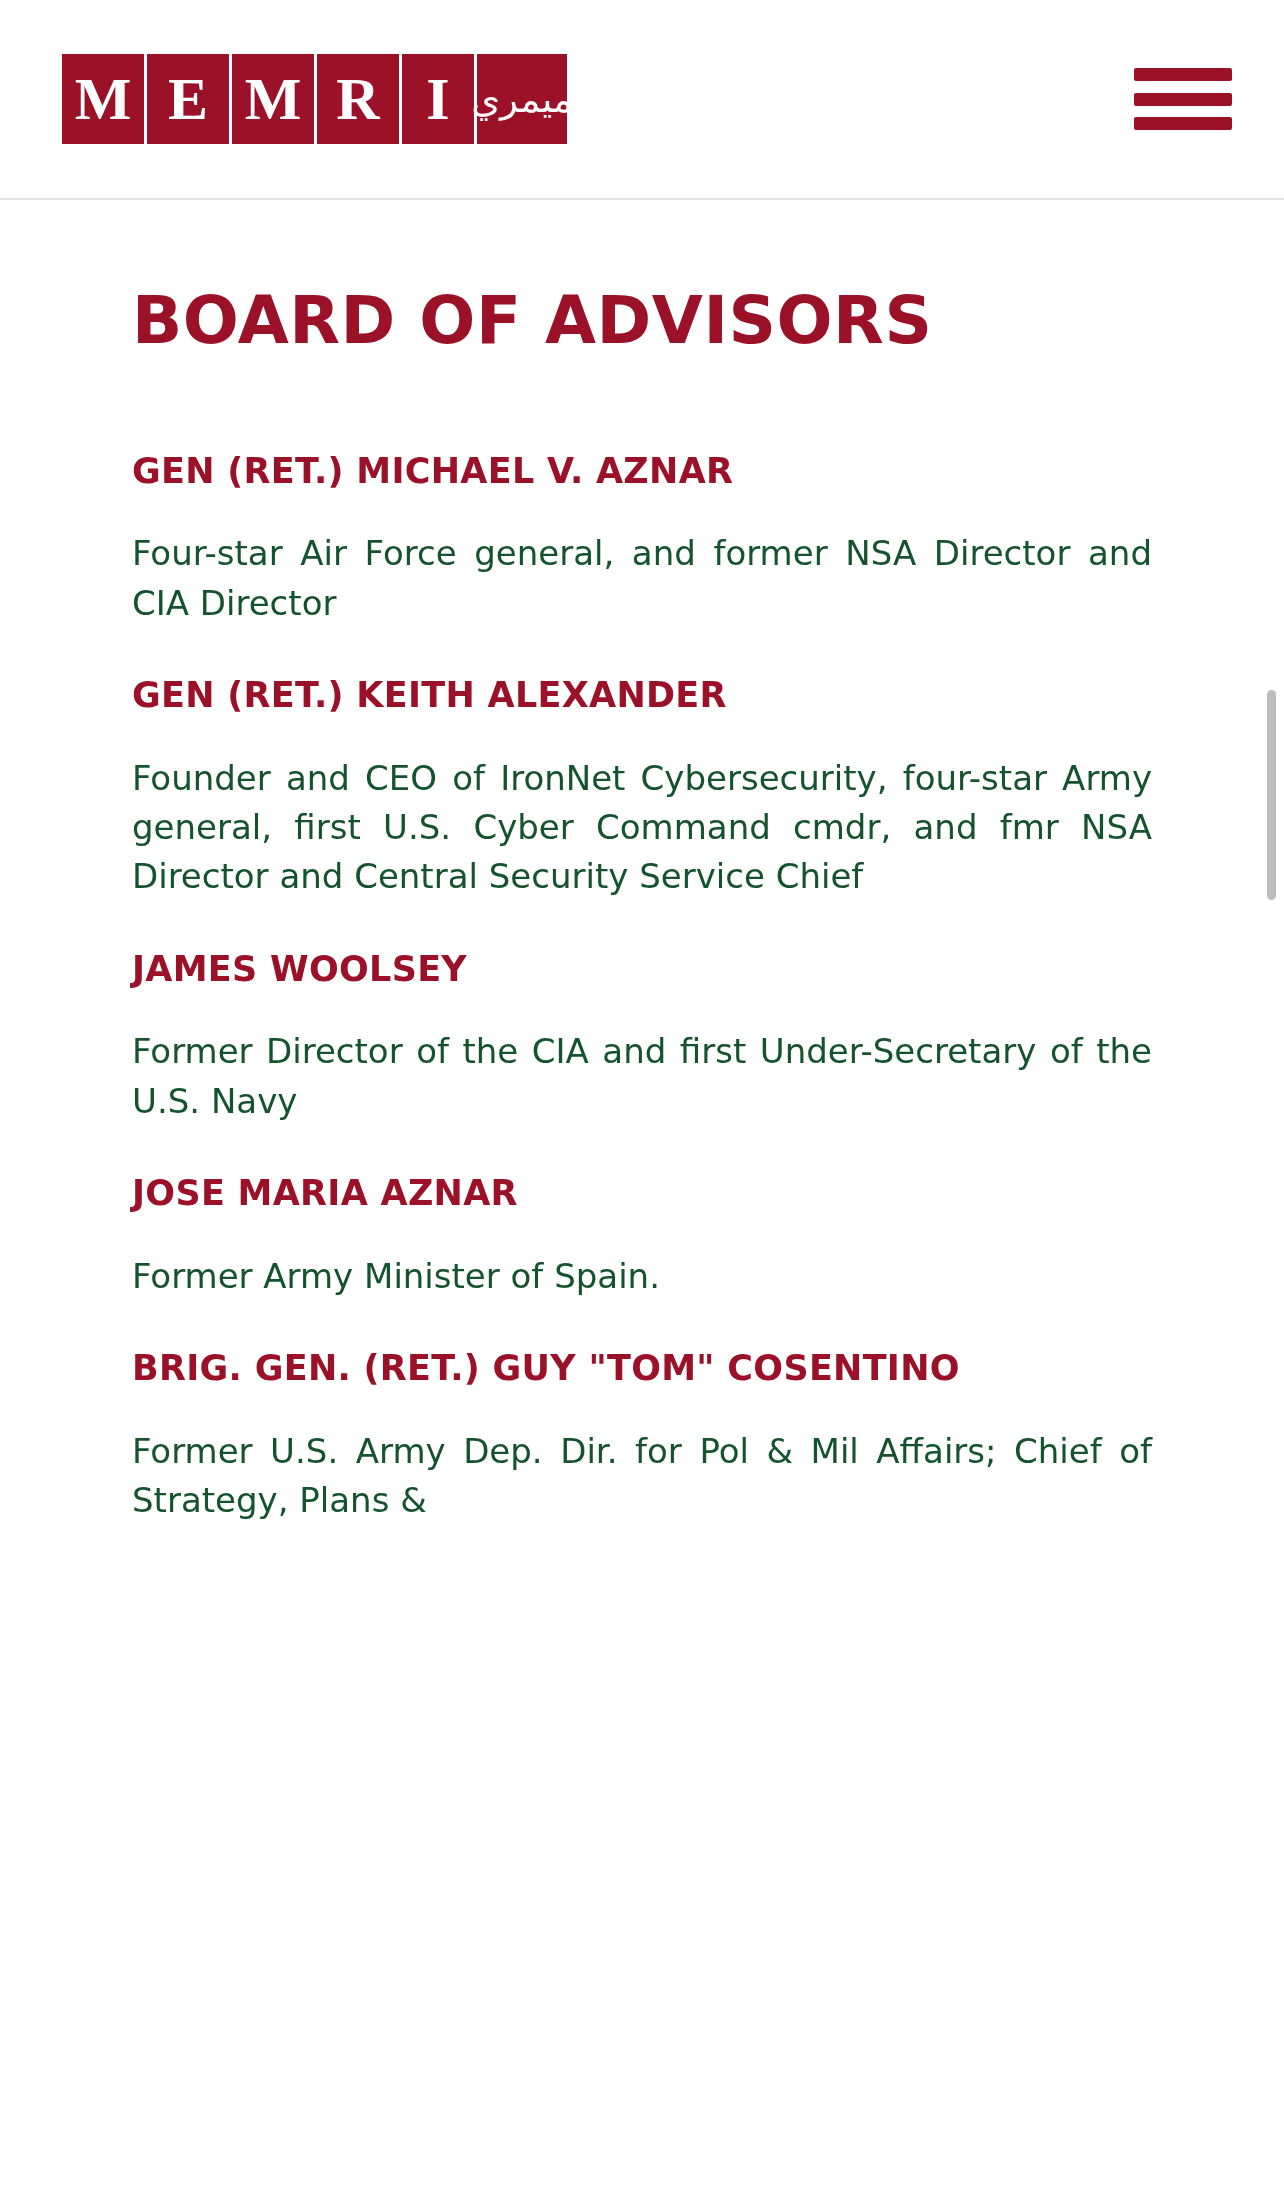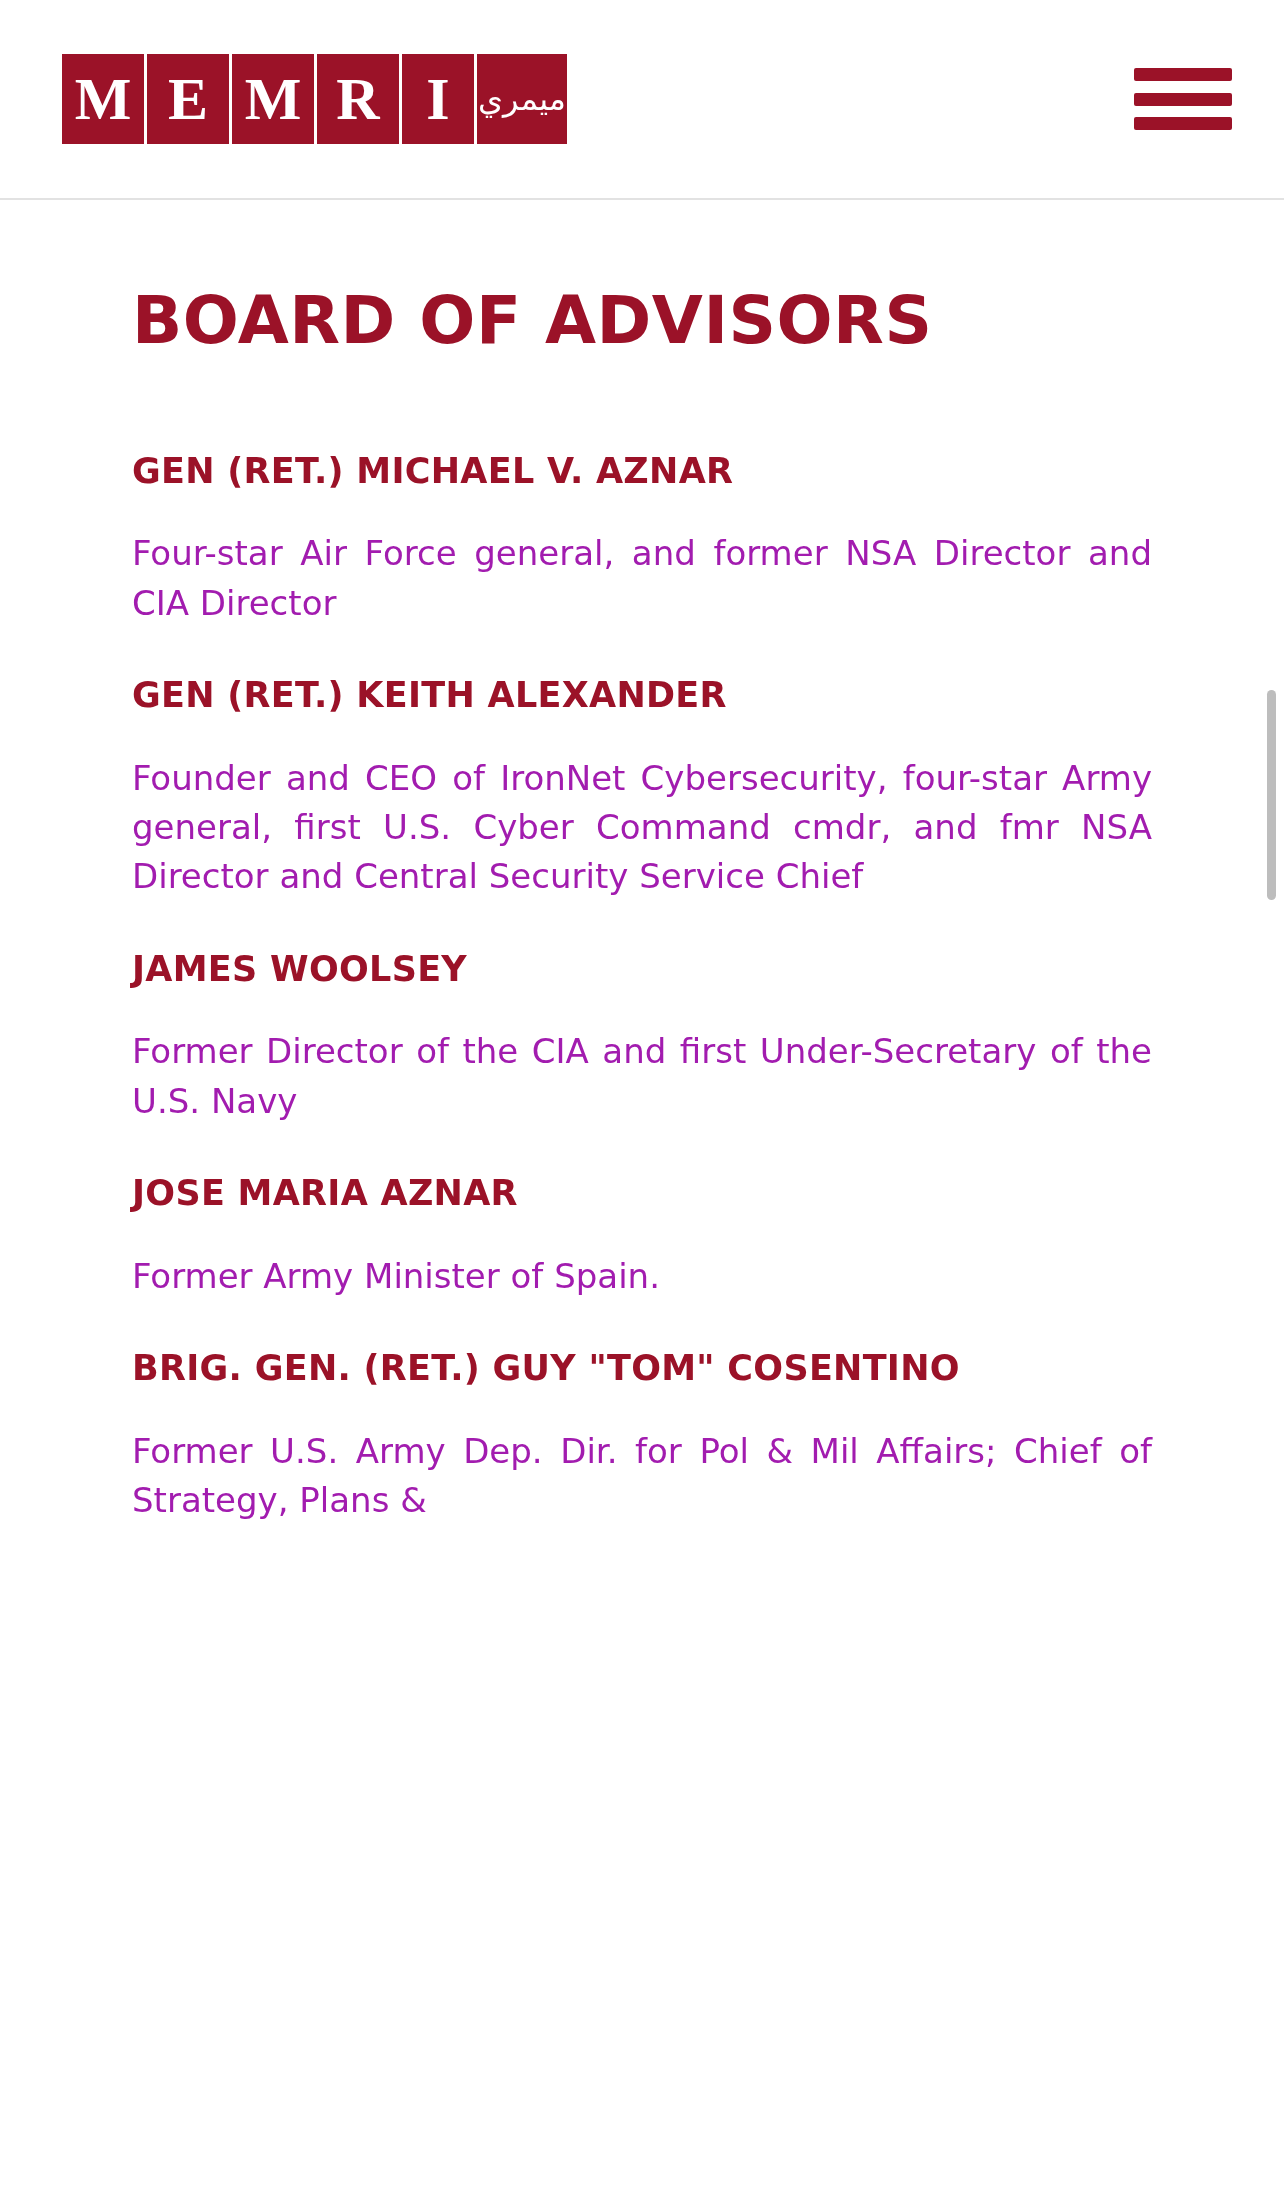--- a/index.html
+++ b/index.html
@@ -46,21 +46,21 @@
     justify-content: center;
     margin-right: 3px;
     letter-spacing: 0px;
   }
   .logo-letter.narrow { width: 72px; }
   .logo-arabic {
     width: 90px;
     height: 90px;
     background: #9b1228;
     color: #ffffff;
-    font-size: 32px;
+    font-size: 37px;
     display: flex;
     align-items: center;
     justify-content: center;
     direction: rtl;
   }
   .menu-button {
     position: absolute;
     right: 52px;
     top: 62px;
     width: 98px;
@@ -96,21 +96,21 @@
   }
   .advisor-name {
     color: #9b1228;
     font-size: 35px;
     font-weight: bold;
     letter-spacing: 0.3px;
     line-height: 1.25;
     margin: 0 0 36px 0;
   }
   .advisor-desc {
-    color: #a21caf;
+    color: #14532d;
     font-size: 34px;
     line-height: 1.45;
     text-align: justify;
     text-justify: inter-word;
     margin: 0 0 46px 0;
   }
   .advisor-block:first-child .advisor-name { margin-top: 0; }
   .advisor-block { margin-bottom: 12px; }
 
   

